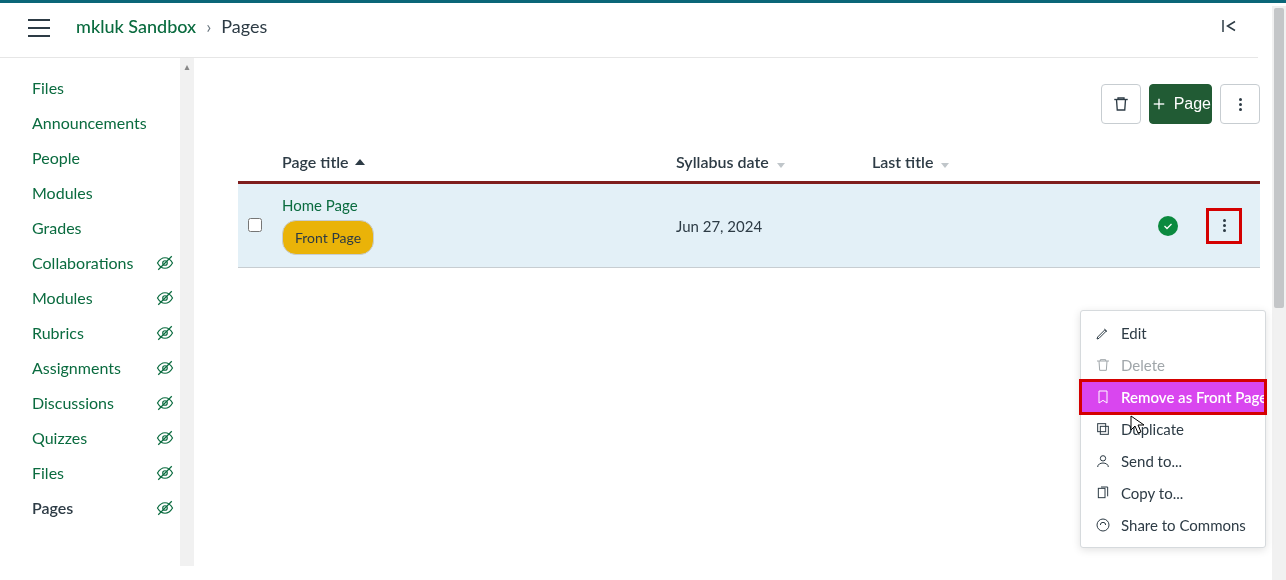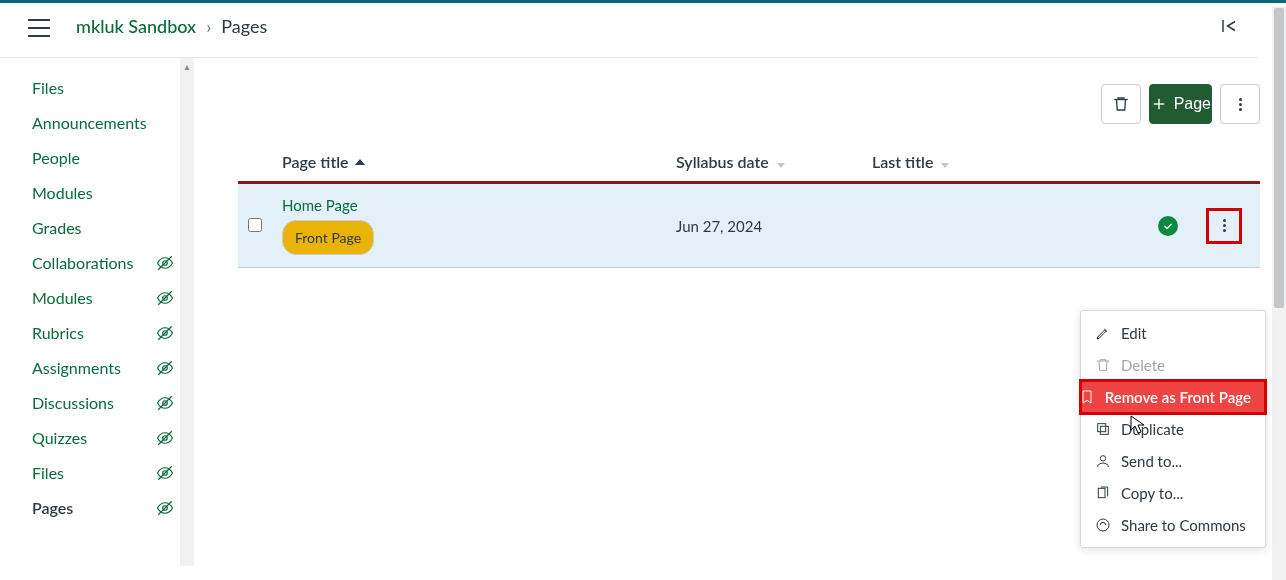--- a/index.html
+++ b/index.html
@@ -63,21 +63,21 @@
   .pub-icon svg { width:12px; height:12px; stroke:#fff; fill:none; stroke-width:2.5;}
   .row-more { width:36px; height:36px; display:flex; align-items:center; justify-content:center; border:3px solid #d40000; background:#e3f0f7; cursor:pointer;}
   .row-more .dots span { background:#2D3B45;}
 
   .menu { position:absolute; top:252px; right:20px; width:186px; background:#fff; border:1px solid #d6dadd; border-radius:3px; box-shadow:0 2px 8px rgba(0,0,0,0.12); padding:6px 0; z-index:20; font-size:15px;}
   .menu-item { display:flex; align-items:center; gap:10px; padding:7px 14px; cursor:pointer; white-space:nowrap;}
   .menu-item .mico { width:16px; height:16px; display:inline-flex; align-items:center; justify-content:center;}
   .menu-item .mico svg { width:16px; height:16px; stroke:#2D3B45; fill:none; stroke-width:1.5;}
   .menu-item.disabled { color:#a0a6aa;}
   .menu-item.disabled .mico svg { stroke:#a0a6aa;}
-  .menu-item.highlight { background:#ef4444; color:#fff; outline:3px solid #d40000; outline-offset:-1px; font-weight:600;justify-content:flex-end;}
+  .menu-item.highlight { background:#d946ef; color:#fff; outline:3px solid #d40000; outline-offset:-1px; font-weight:600;}
   .menu-item.highlight .mico svg { stroke:#fff;}
 
   .cursor-svg { position:absolute; top:357px; right:140px; width:16px; height:20px; z-index:30; pointer-events:none;}
 
   .right-scrollbar { position:absolute; right:0; top:3px; bottom:0; width:14px; background:#f1f1f1;}
   .right-scrollbar .thumb { position:absolute; left:2px; right:2px; top:2px; height:300px; background:#c4c6c8; border-radius:2px;}
 </style>
 </head>
 <body>
 

